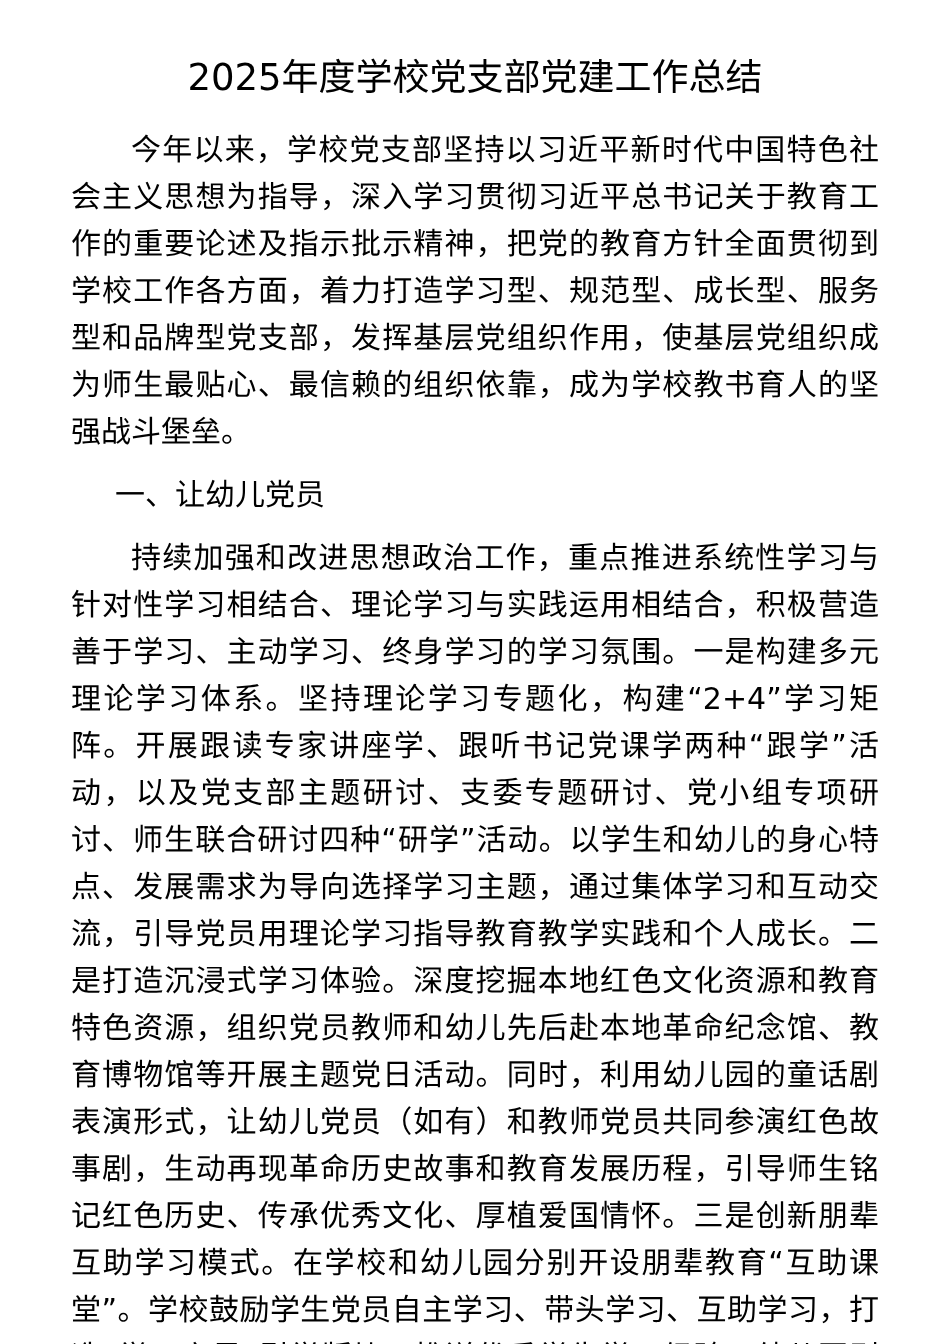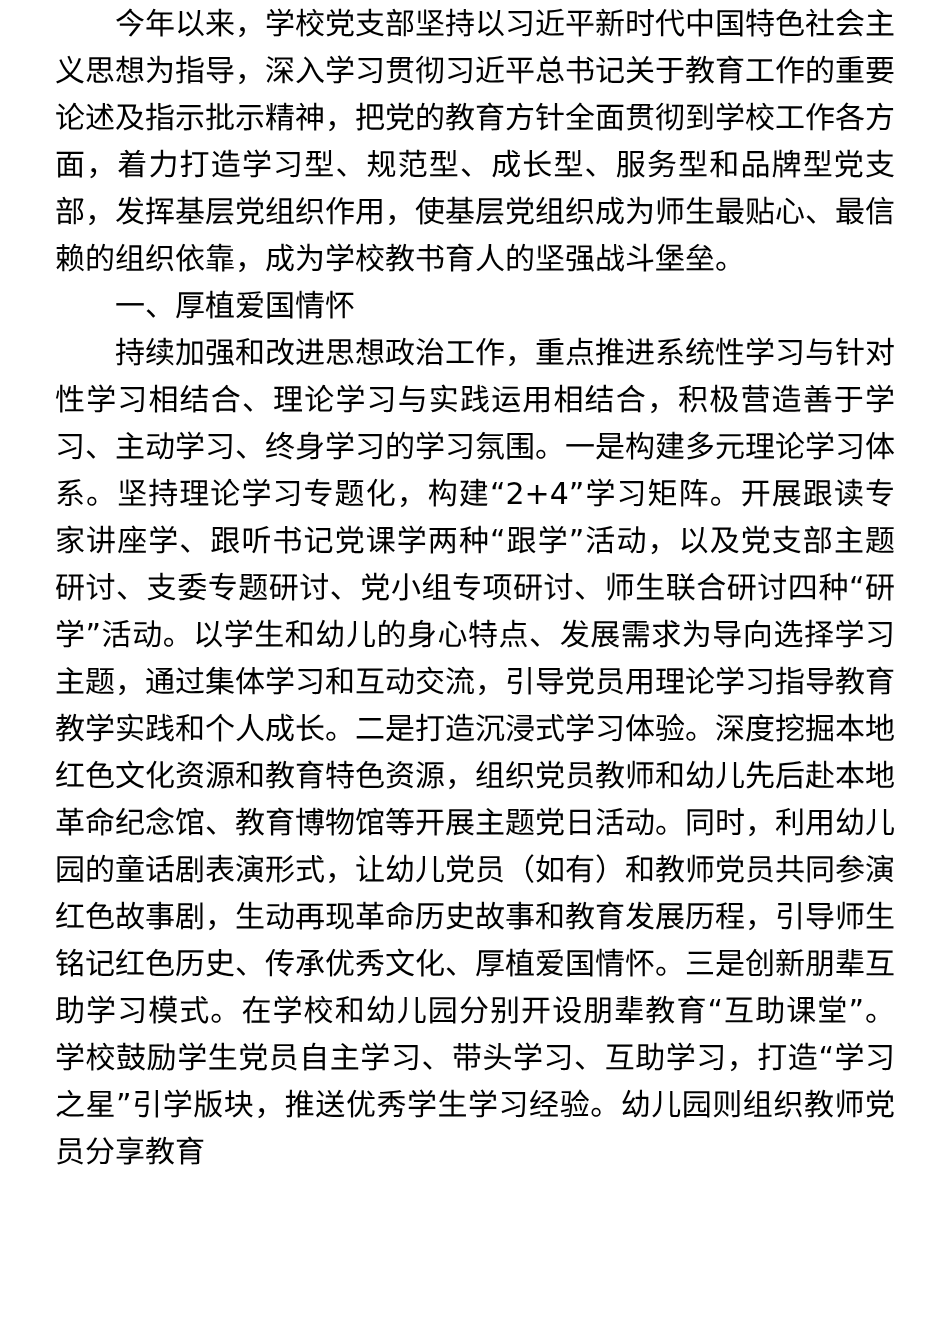--- a/index.html
+++ b/index.html
@@ -40,21 +40,21 @@
     letter-spacing: 0px;
     margin: 0;
     padding-top: 52px;
     padding-bottom: 6px;
     white-space: nowrap;
   }
 
   .para {
     font-size: 30px;
     line-height: 47px;
-    margin: 0;
+    margin: 16px;
     text-align: justify;
     text-justify: inter-ideograph;
     text-align-last: left;
     letter-spacing: 0px;
     word-break: break-all;
     text-indent: 60px;      
   }
 
   .heading-1 {
     font-size: 30px;
@@ -78,22 +78,23 @@
   .para-clipped {
     overflow: hidden;
   }
 </style>
 </head>
 <body>
 
 <div class="page">
   <div class="content">
 
+    <h1 class="doc-title">2025年度学校党支部党建工作总结</h1>
 
     <p class="para">今年以来，学校党支部坚持以习近平新时代中国特色社会主义思想为指导，深入学习贯彻习近平总书记关于教育工作的重要论述及指示批示精神，把党的教育方针全面贯彻到学校工作各方面，着力打造学习型、规范型、成长型、服务型和品牌型党支部，发挥基层党组织作用，使基层党组织成为师生最贴心、最信赖的组织依靠，成为学校教书育人的坚强战斗堡垒。</p>
 
-    <p class="heading-1">一、厚植爱国情怀</p>
+    <p class="heading-1">一、让幼儿党员</p>
 
 
     <p class="para para-clipped">持续加强和改进思想政治工作，重点推进系统性学习与针对性学习相结合、理论学习与实践运用相结合，积极营造善于学习、主动学习、终身学习的学习氛围。一是构建多元理论学习体系。坚持理论学习专题化，构建“2+4”学习矩阵。开展跟读专家讲座学、跟听书记党课学两种“跟学”活动，以及党支部主题研讨、支委专题研讨、党小组专项研讨、师生联合研讨四种“研学”活动。以学生和幼儿的身心特点、发展需求为导向选择学习主题，通过集体学习和互动交流，引导党员用理论学习指导教育教学实践和个人成长。二是打造沉浸式学习体验。深度挖掘本地红色文化资源和教育特色资源，组织党员教师和幼儿先后赴本地革命纪念馆、教育博物馆等开展主题党日活动。同时，利用幼儿园的童话剧表演形式，让幼儿党员（如有）和教师党员共同参演红色故事剧，生动再现革命历史故事和教育发展历程，引导师生铭记红色历史、传承优秀文化、厚植爱国情怀。三是创新朋辈互助学习模式。在学校和幼儿园分别开设朋辈教育“互助课堂”。学校鼓励学生党员自主学习、带头学习、互助学习，打造“学习之星”引学版块，推送优秀学生学习经验。幼儿园则组织教师党员分享教育</p>
 
   </div>
 </div>
 
 </body></html>

